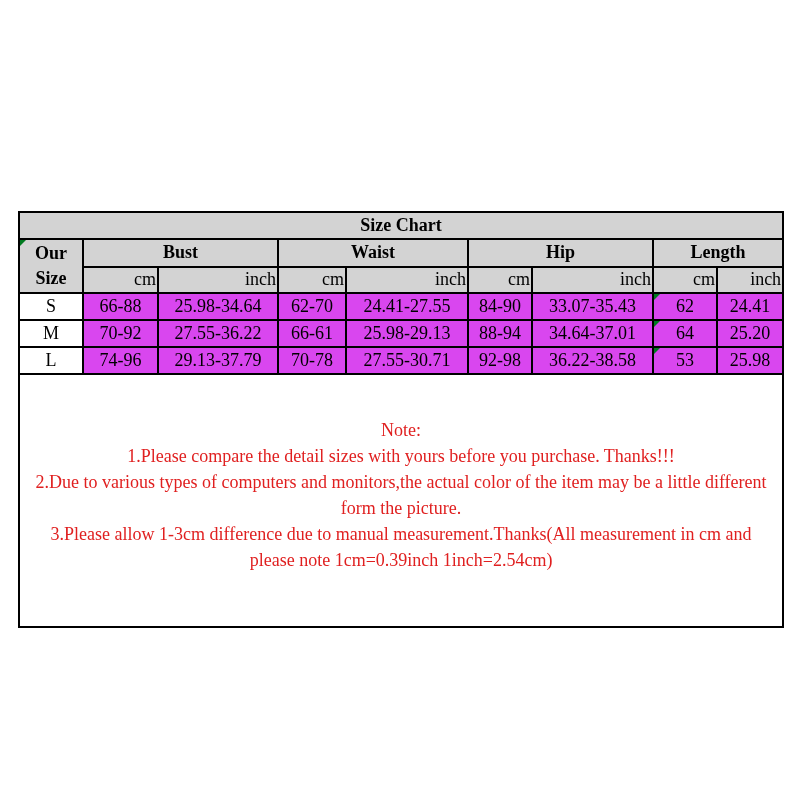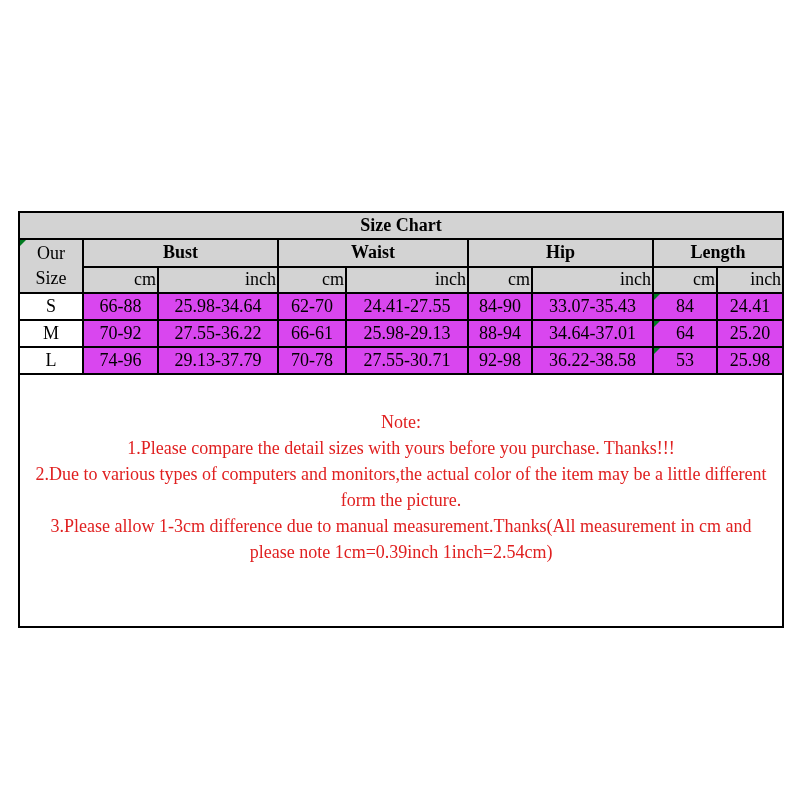--- a/index.html
+++ b/index.html
@@ -36,21 +36,21 @@
     background: #d3d3d3;
     text-align: center;
     font-weight: bold;
     font-size: 19px;
     height: 23px;
     margin-left: 43px;
   }
   td.corner-cell {
     background: #d3d3d3;
     text-align: center;
-    font-weight: normal;
+    font-weight: bold;
     font-size: 19px;
     position: relative;
     line-height: 25px;
   }
   td.group-cell {
     background: #d3d3d3;
     text-align: center;
     font-weight: bold;
     font-size: 19px;
     height: 23px;
@@ -89,21 +89,21 @@
     height: 216px;
     vertical-align: top;
     padding-top: 34px;
     text-align: center;
   }
   .note-content {
     color: #e02020;
     font-size: 18px;
     line-height: 26px;
     max-width: 742px;
-    margin: 0 auto;
+    margin: 8px auto;
     white-space: normal;
   }
 </style>
 </head>
 <body>
 
 <div class="chart-box">
   <table class="size-chart">
     <colgroup>
       <col style="width:64px">
@@ -141,21 +141,21 @@
       <td class="unit-cell">inch</td>
     </tr>
     <tr>
       <td class="size-cell">S</td>
       <td class="data-cell">66-88</td>
       <td class="data-cell">25.98-34.64</td>
       <td class="data-cell">62-70</td>
       <td class="data-cell">24.41-27.55</td>
       <td class="data-cell">84-90</td>
       <td class="data-cell">33.07-35.43</td>
-      <td class="data-cell err">84</td>
+      <td class="data-cell err">62</td>
       <td class="data-cell">24.41</td>
     </tr>
     <tr>
       <td class="size-cell">M</td>
       <td class="data-cell">70-92</td>
       <td class="data-cell">27.55-36.22</td>
       <td class="data-cell">66-61</td>
       <td class="data-cell">25.98-29.13</td>
       <td class="data-cell">88-94</td>
       <td class="data-cell">34.64-37.01</td>

